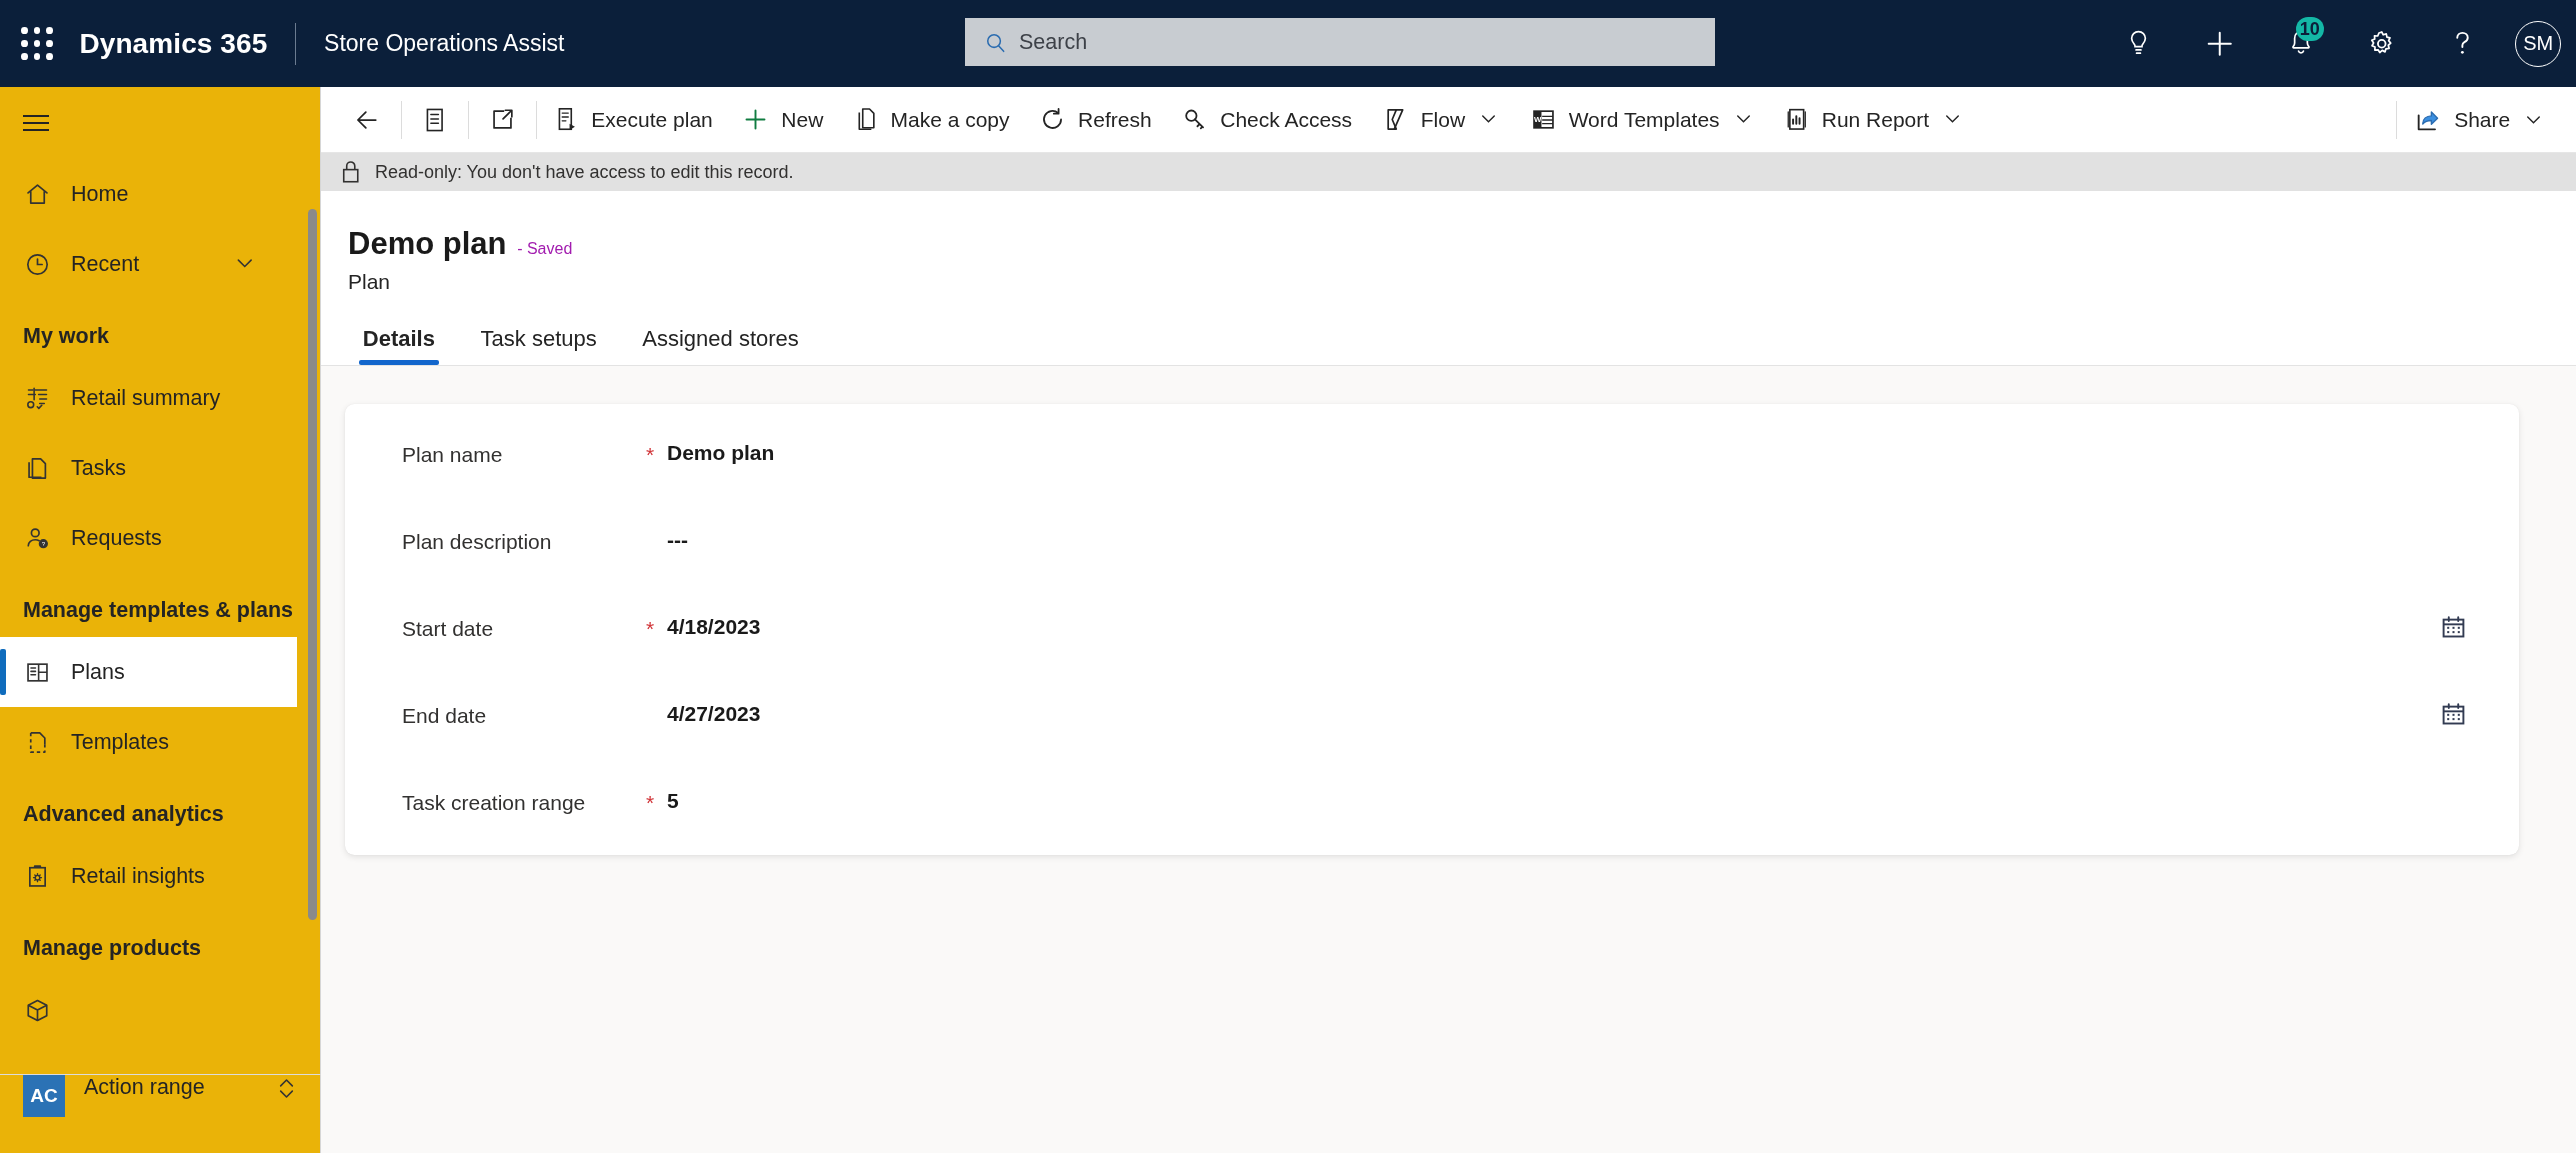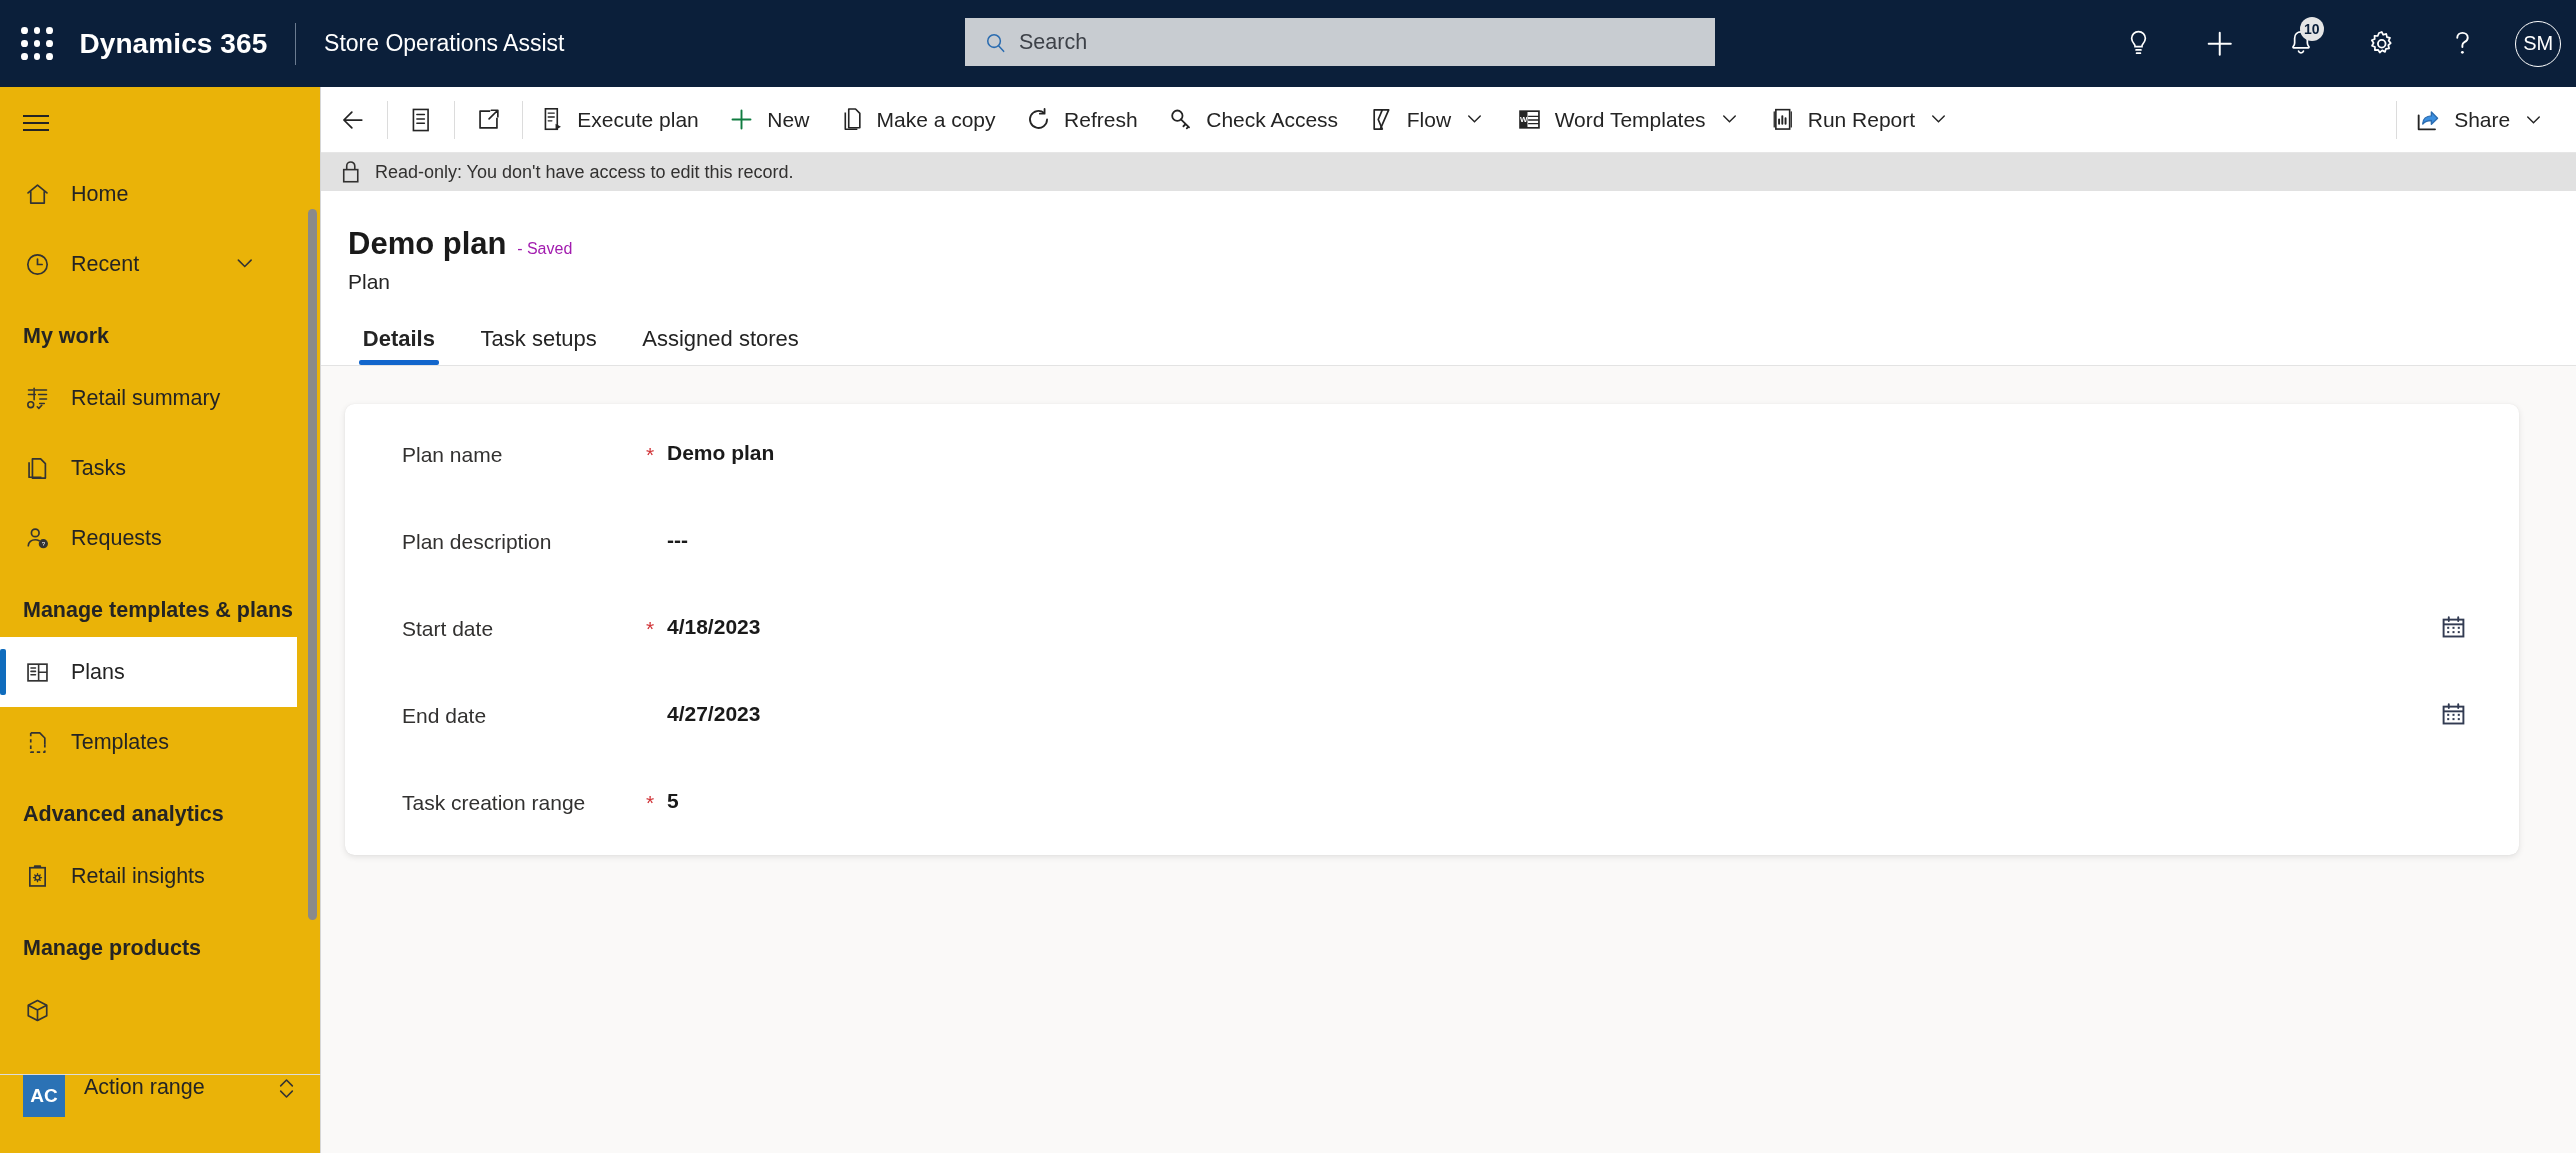--- a/index.html
+++ b/index.html
@@ -48,22 +48,22 @@
     position: absolute; right: 0; top: 0; height: 87px;
     display: flex; align-items: center; gap: 0px; padding-right: 14.8px;
   }
   .tb-icon {
     width: 81px; height: 87px; display: flex;
     align-items: center; justify-content: center;
     position: relative; cursor: pointer;
   }
   .badge {
     position: absolute; top: 17.4px; right: 17.4px;
-    background: #e5e5e5; color: #0b1f3a;
-    font-size: 14px; font-weight: 700;
+    background: #14b8a6; color: #0b1f3a;
+    font-size: 18px; font-weight: 700;
     min-width: 24px; height: 24px; border-radius: 12px;
     display: flex; align-items: center; justify-content: center;
     padding: 0 4px;
     margin-left: 12px;
   }
   .avatar {
     width: 46px; height: 46px; border-radius: 50%;
     border: 1.3px solid #ffffff; color: #ffffff;
     font-size: 20px; font-weight: 500;
     display: flex; align-items: center; justify-content: center;
@@ -139,21 +139,21 @@
     position: absolute; top: 87px; left: 321px;
     width: 2255px; height: 1066px;
     background: #faf9f8;
   }
 
   
   .cmdbar {
     height: 66px; background: #ffffff;
     display: flex; align-items: center;
     border-bottom: 0.7px solid #e6e6e6;
-    padding-left: 1px; position: relative;
+    padding-left: 15px; position: relative;
   }
   .cmd-sep { width: 0.7px; height: 38px; background: #dcdcdc; margin: 0 2.7px; }
   .cmd-btn {
     height: 66px; display: flex; align-items: center;
     gap: 12px; padding: 0 14.8px; cursor: pointer; white-space: nowrap;
   }
   .cmd-label { font-size: 21px; color: #242424; }
   .cmd-icononly { padding: 0 17.4px; }
   .cmd-right {
     position: absolute; right: 16px; top: 0; height: 66px;

